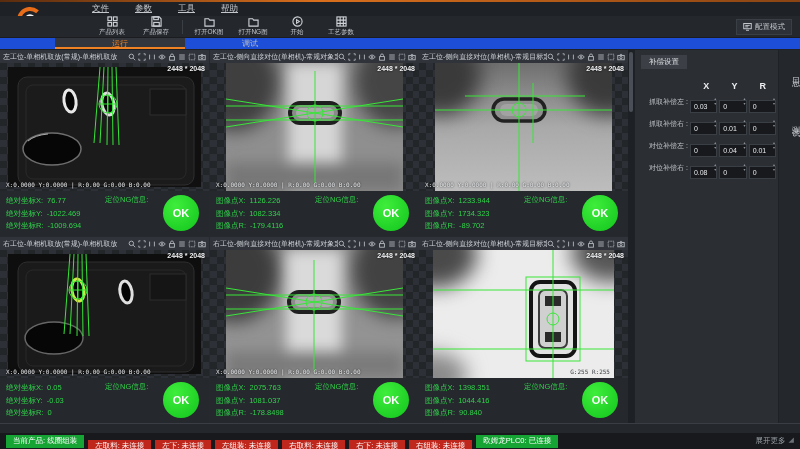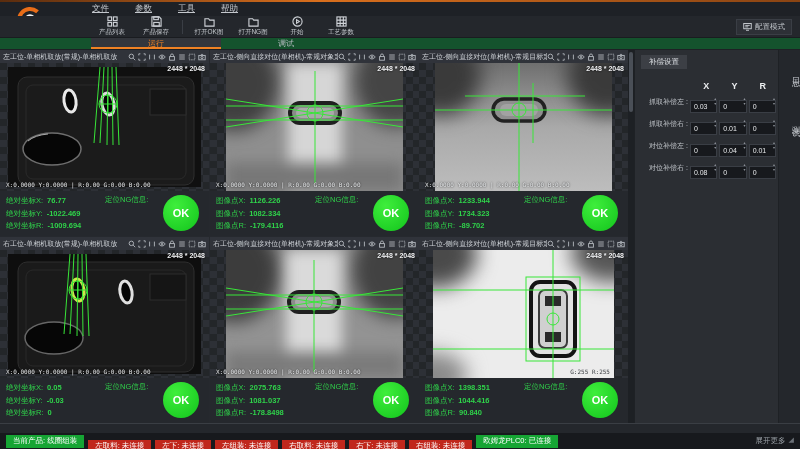--- a/index.html
+++ b/index.html
@@ -31,22 +31,22 @@
   #toolbar-right { margin-left:auto; padding-right:8px; }
   #config-btn { display:flex; align-items:center; gap:3px; background:#2d3036; border:1px solid #3a3e45;
                 color:#c4c8cd; font-size:7.5px; padding:2px 6px; font-family:inherit; }
   #config-btn svg { width:9px; height:9px; stroke:#d0d4d9; fill:none; stroke-width:1.2; }
 
   
   #logo { position:absolute; left:8px; top:4px; width:44px; height:32px; display:flex;
           align-items:center; justify-content:center; }
 
   
-  #tabbar { position:absolute; left:0; top:38px; width:800px; height:12px; background:#14532d;
-            display:flex; border-bottom:1px solid #1e2125;padding-left:36px; }
+  #tabbar { position:absolute; left:0; top:38px; width:800px; height:12px; background:#1d4ed8;
+            display:flex; border-bottom:1px solid #1e2125; }
   .tab { width:130px; text-align:center; font-size:8px; line-height:11px; color:#b7bcc2; }
   .tab.active { background:#33363c; color:#f08223; border-bottom:2px solid #f08223; }
   .tab:first-child { margin-left:55px; }
 
   
   #grid { position:absolute; left:0; top:50px; width:628px; height:373px; }
   .panel { position:absolute; width:209px; height:186px; background:#25282d; display:flex; flex-direction:column; }
   .phead { height:13px; background:#30333a; display:flex; align-items:center; padding:0 3px; flex:none; }
   .ptitle { font-size:7px; color:#cfd3d8; white-space:nowrap; overflow:hidden; flex:1; }
   .picons { display:flex; gap:2px; align-items:center; flex:none; }
@@ -54,21 +54,21 @@
   .imgwrap { position:relative; flex:1; overflow:hidden;
              background:repeating-conic-gradient(#2d3036 0% 25%, #232629 0% 50%) 0 0/14px 14px; }
   .scene { position:absolute; width:auto; height:auto; }
   .res { position:absolute; right:4px; top:2px; font-size:7px; color:#f2f3f5; font-weight:bold;
          text-shadow:0 0 2px #000; }
   .ovl { position:absolute; left:6px; bottom:3px; font-size:6px; color:#e8eaec; text-shadow:0 0 2px #000;
          font-family:"DejaVu Sans Mono", monospace; }
   .ovl.right { left:auto; right:18px; color:#3a3d42; text-shadow:none; }
   .pinfo { height:45px; background:#25282d; position:relative; flex:none; padding:4px 6px; }
   .pinfo .ln { font-size:7.5px; color:#2fd24a; line-height:12.5px; white-space:nowrap; }
-  .pinfo .ln b { font-weight:bold; margin-left:4px; }
+  .pinfo .ln b { font-weight:normal; margin-left:4px; }
   .ng { position:absolute; left:105px; top:4px; font-size:7.5px; color:#2fd24a; }
   .okbtn { position:absolute; right:10px; top:4px; width:36px; height:36px; border-radius:50%;
            background:radial-gradient(circle at 35% 30%, #3fee3c, #12c41c);
            color:#fff; font-weight:bold; font-size:11px; text-align:center; line-height:36px; }
 
   
   #vscroll { position:absolute; left:628px; top:50px; width:6px; height:373px; background:#1d2024; }
   #vscroll .thumb { position:absolute; left:1px; top:2px; width:4px; height:60px; background:#4a4f57; border-radius:2px; }
 
   

